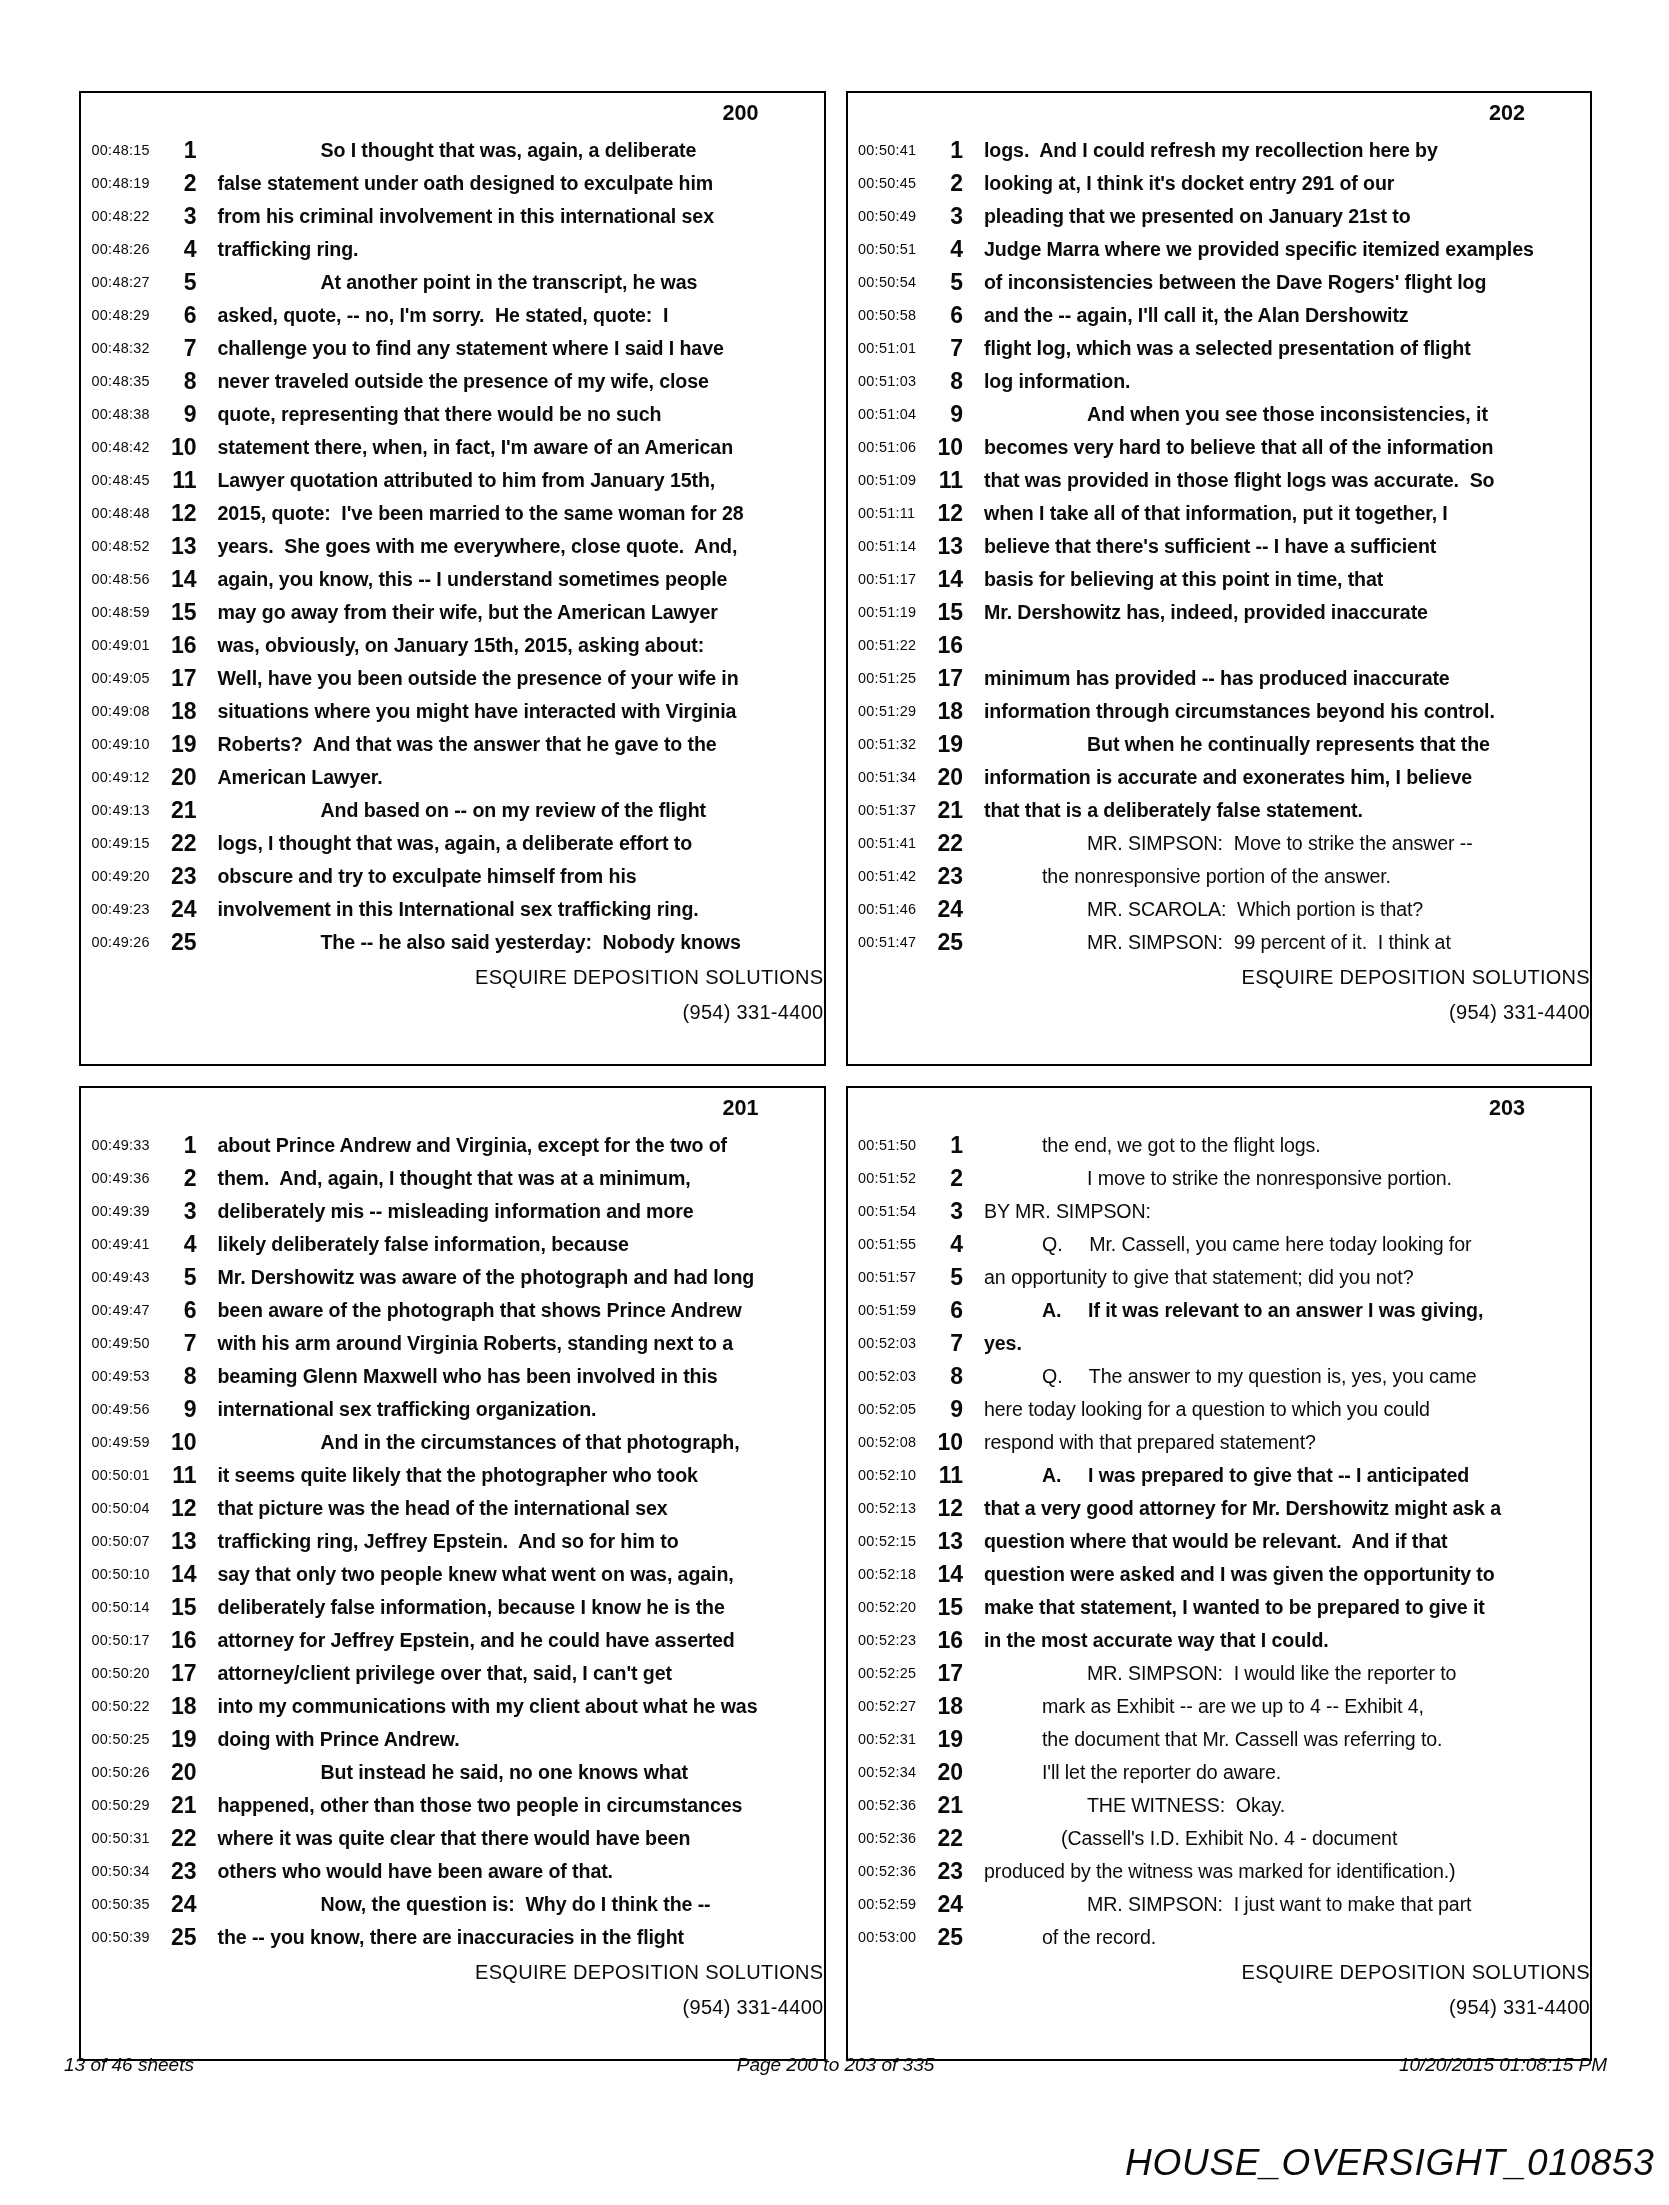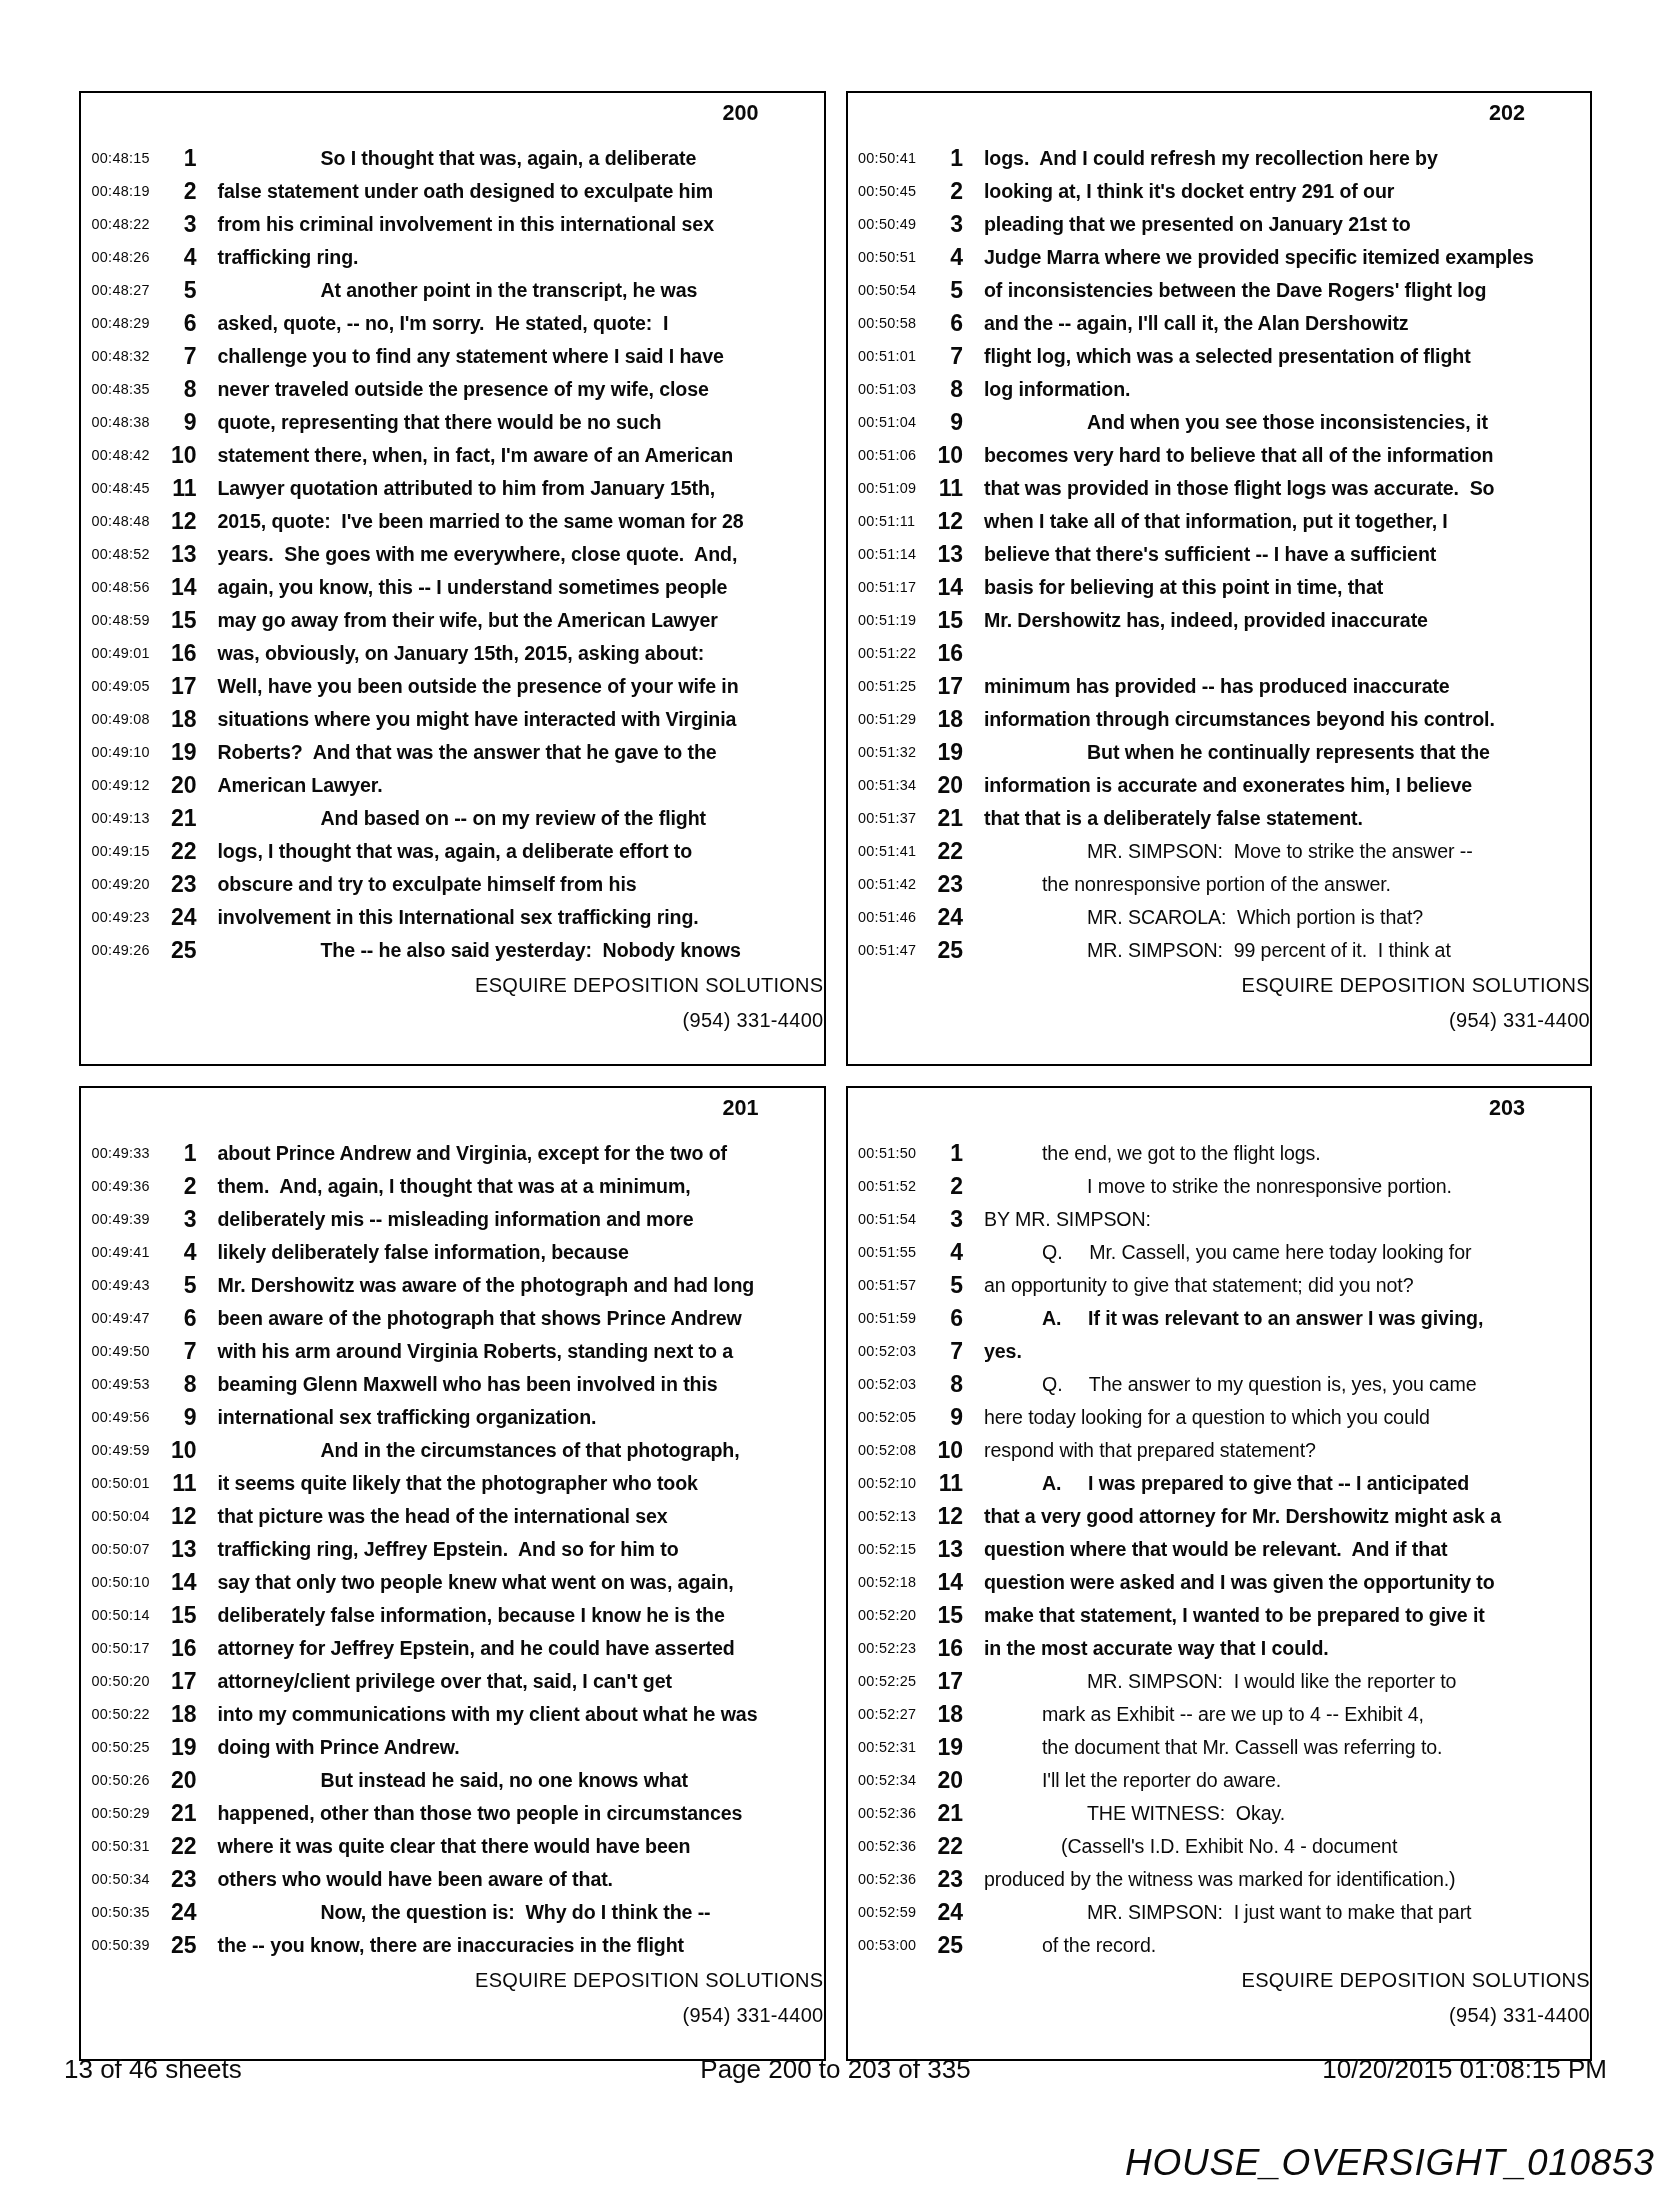--- a/index.html
+++ b/index.html
@@ -9,33 +9,33 @@
   }
   .grid{
     position:absolute;left:79px;top:91px;width:1513px;
     display:grid;grid-template-columns:1fr 1fr;gap:20px;
   }
   .quad{
     border:2px solid #000;height:975px;box-sizing:border-box;
     padding-top:5.2px;overflow:hidden;background:#fff;
   }
   .pageno{text-align:right;padding-right:65px;font-size:21.6px;font-weight:700;line-height:29px;}
-  .lines{margin-top:15px;}
+  .lines{margin-top:7px;}
   .row{display:flex;height:33px;line-height:33px;}
   .ts{flex:0 0 68px;padding-left:10.5px;font-size:14.4px;letter-spacing:0.3px;white-space:pre;}
   .ln{flex:0 0 37px;text-align:right;font-size:23px;font-weight:700;}
   .tx{padding-left:21px;font-size:19.6px;white-space:pre;letter-spacing:-0.1px;}
   .tx.b{font-weight:700;}
   .tx.ind1{padding-left:79px;}
   .tx.ind2{padding-left:98px;text-align:right;}
   .tx.ind3{padding-left:124px;}
   .vendor{margin-top:1px;text-align:right;font-size:20px;line-height:35px;letter-spacing:0.3px;}
   .sheet-footer{
     position:absolute;left:64px;right:62px;top:2054px;
-    display:flex;align-items:flex-start;font-size:26px;
+    display:flex;align-items:flex-start;font-size:19px;font-style:italic;
   }
   .sf-left{flex:1;text-align:left;}
   .sf-center{flex:1.2;text-align:center;}
   .sf-right{flex:1;text-align:right;}
   .bates{position:absolute;right:14.4px;top:2142px;font-size:37px;letter-spacing:0.7px;font-style:italic;}
 </style>
 </head>
 <body>
 
 <div class="sheet">

